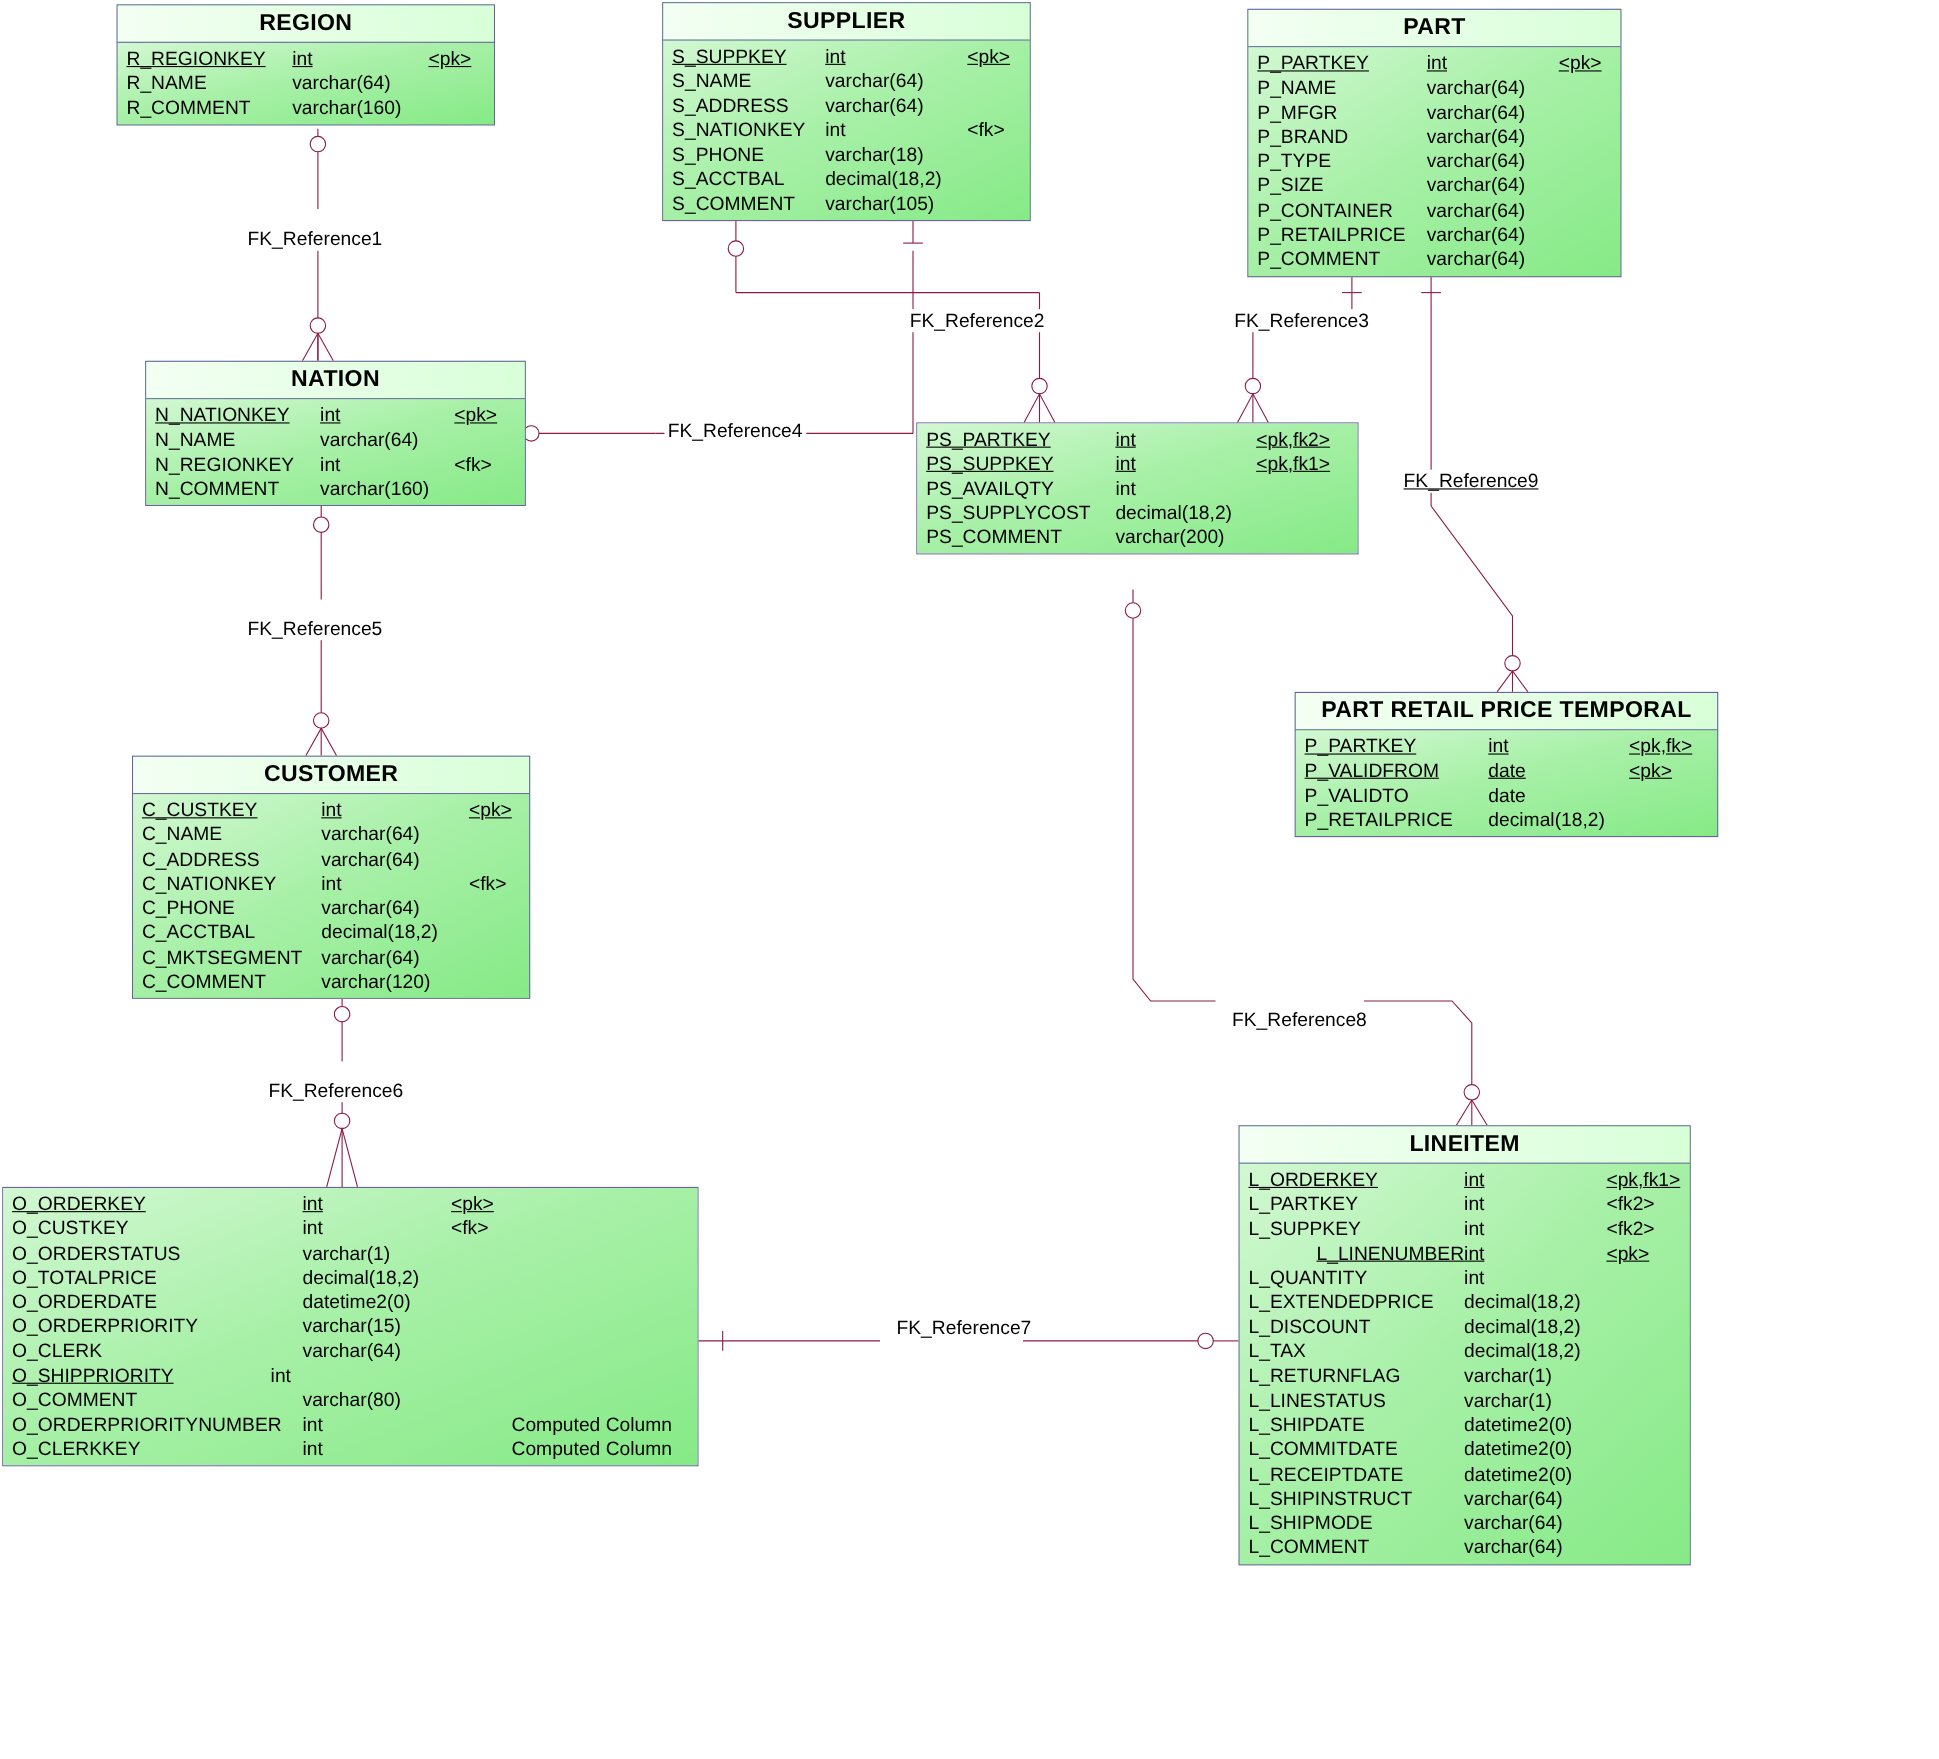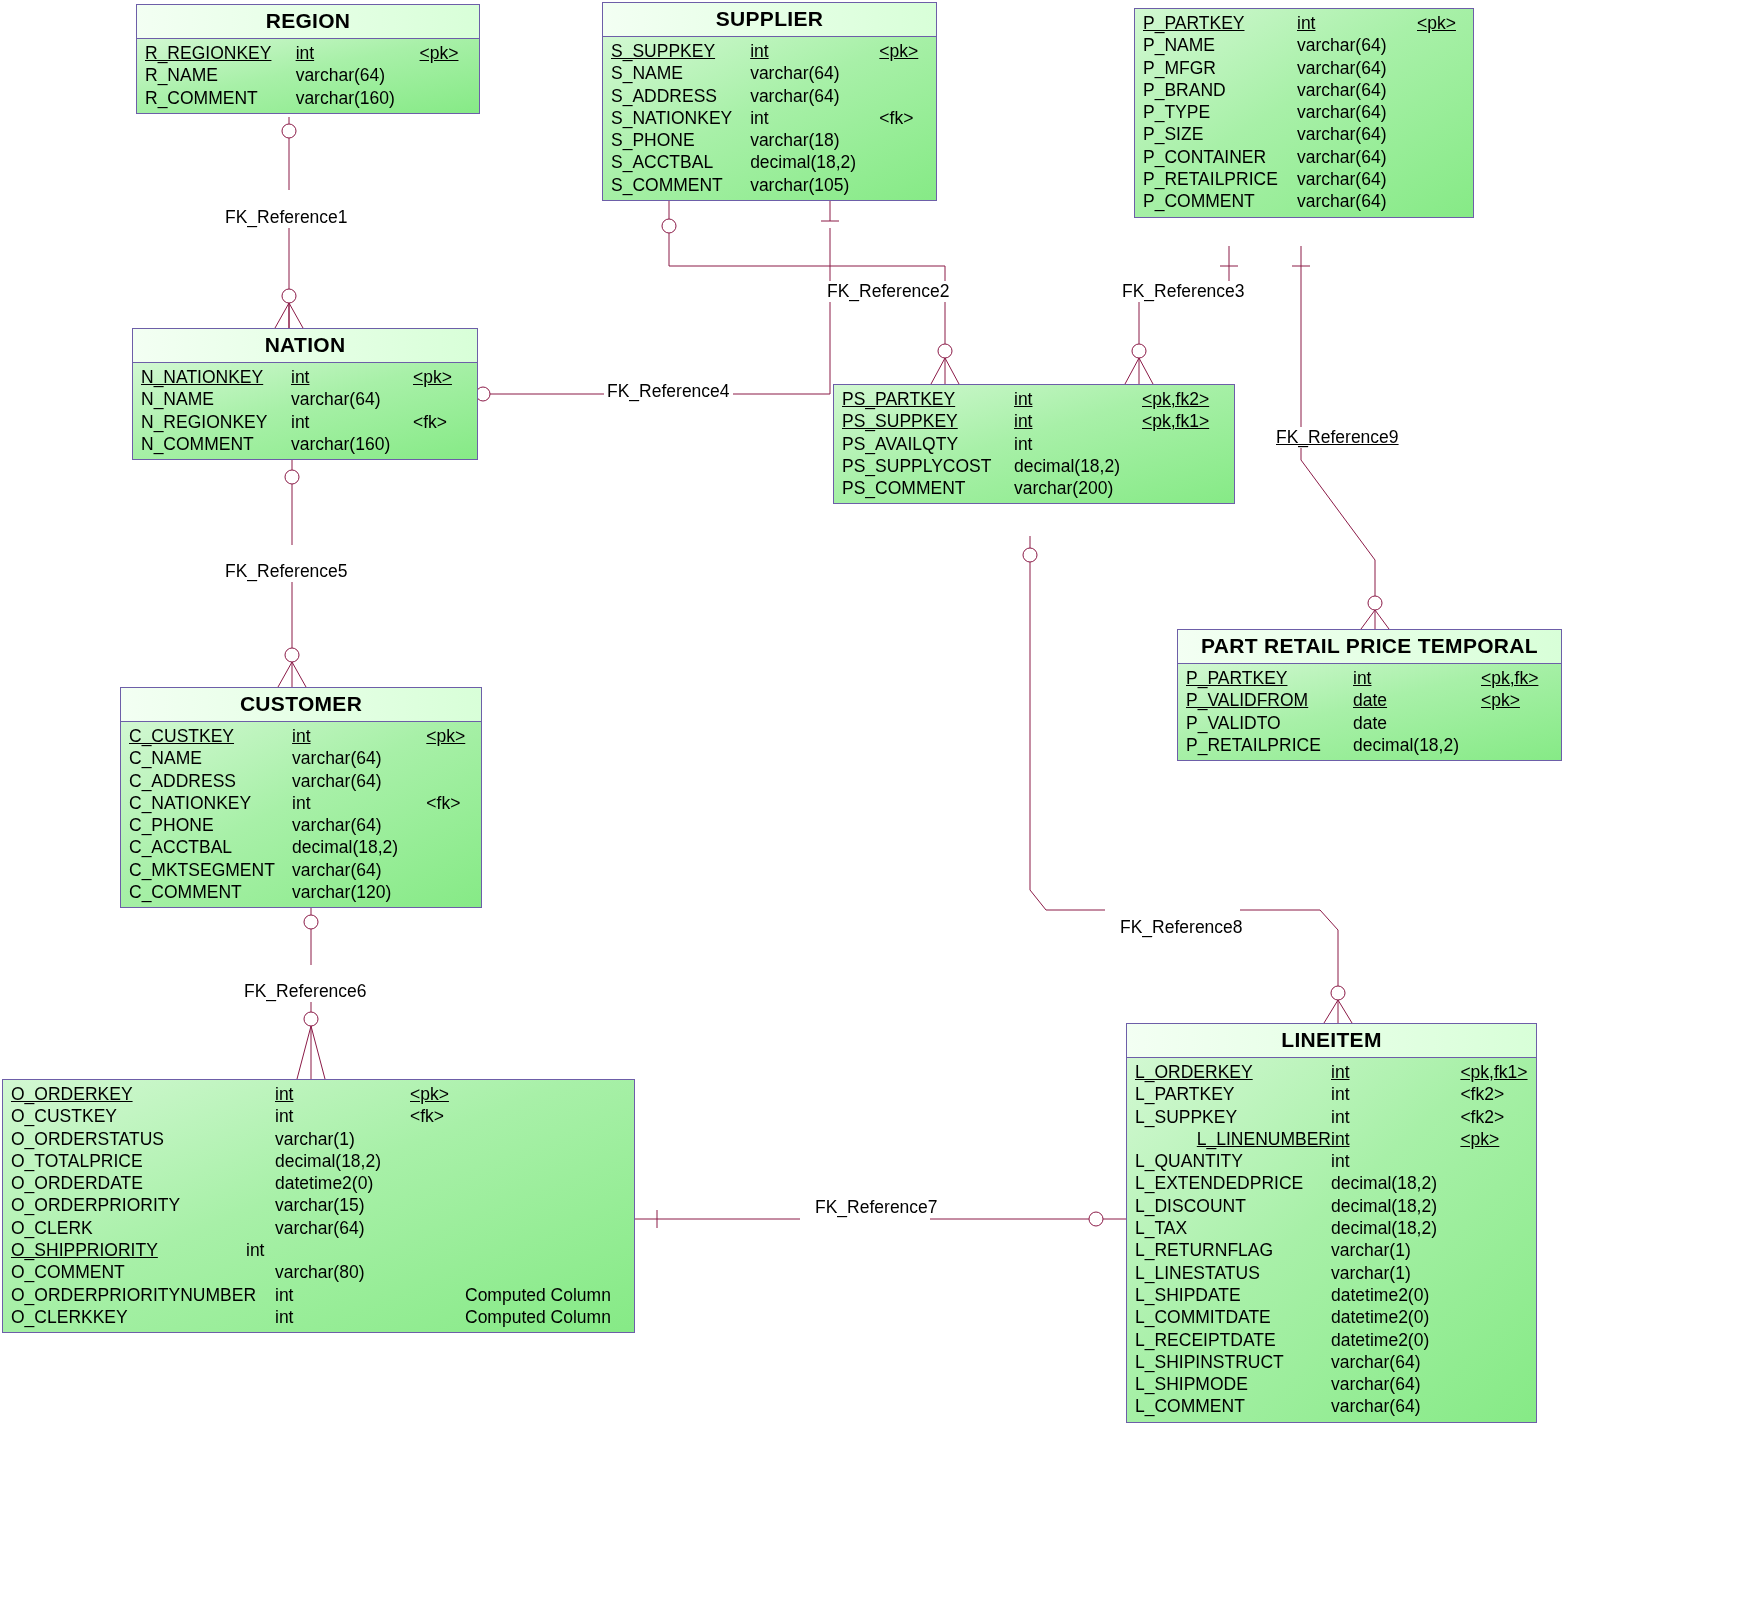--- a/index.html
+++ b/index.html
@@ -179,21 +179,21 @@
       <polyline points="1301,266 1301,400"></polyline>
       <polyline points="1301,400 1301,460"></polyline>
       <polyline points="1301,460 1375,560 1375,596"></polyline>
       <circle cx="1375" cy="603" r="7"></circle>
       <line x1="1375" y1="610" x2="1375" y2="629"></line>
       <polyline points="1361,629 1375,610 1389,629"></polyline>
     </g>
   </svg>
 
   <div id="entities-host">
-      <div class="entity" style="left: 136px; top: 4px; width: 344px;">
+      <div class="entity" style="left: 106px; top: 4px; width: 344px;">
         <div class="entity-title">REGION</div>
         <div class="entity-body">
           <div class="attr-row">
             <span class="attr-name u" style="width: 160px;">R_REGIONKEY</span>
             <span class="attr-type u" style="width: 125px;">int</span>
             <span class="attr-key u" style="width: 60px;">&lt;pk&gt;</span>
           </div>
           <div class="attr-row">
             <span class="attr-name" style="width: 160px;">R_NAME</span>
             <span class="attr-type" style="width: 125px;">varchar(64)</span>
@@ -240,20 +240,21 @@
             <span class="attr-key" style="width: 57px;"></span>
           </div>
           <div class="attr-row">
             <span class="attr-name" style="width: 148px;">S_COMMENT</span>
             <span class="attr-type" style="width: 130px;">varchar(105)</span>
             <span class="attr-key" style="width: 57px;"></span>
           </div>
         </div>
       </div>
       <div class="entity" style="left: 1134px; top: 8px; width: 340px;">
+        <div class="entity-title">PART</div>
         <div class="entity-body">
           <div class="attr-row">
             <span class="attr-name u" style="width: 162px;">P_PARTKEY</span>
             <span class="attr-type u" style="width: 120px;">int</span>
             <span class="attr-key u" style="width: 55px;">&lt;pk&gt;</span>
           </div>
           <div class="attr-row">
             <span class="attr-name" style="width: 162px;">P_NAME</span>
             <span class="attr-type" style="width: 120px;">varchar(64)</span>
             <span class="attr-key" style="width: 55px;"></span>

